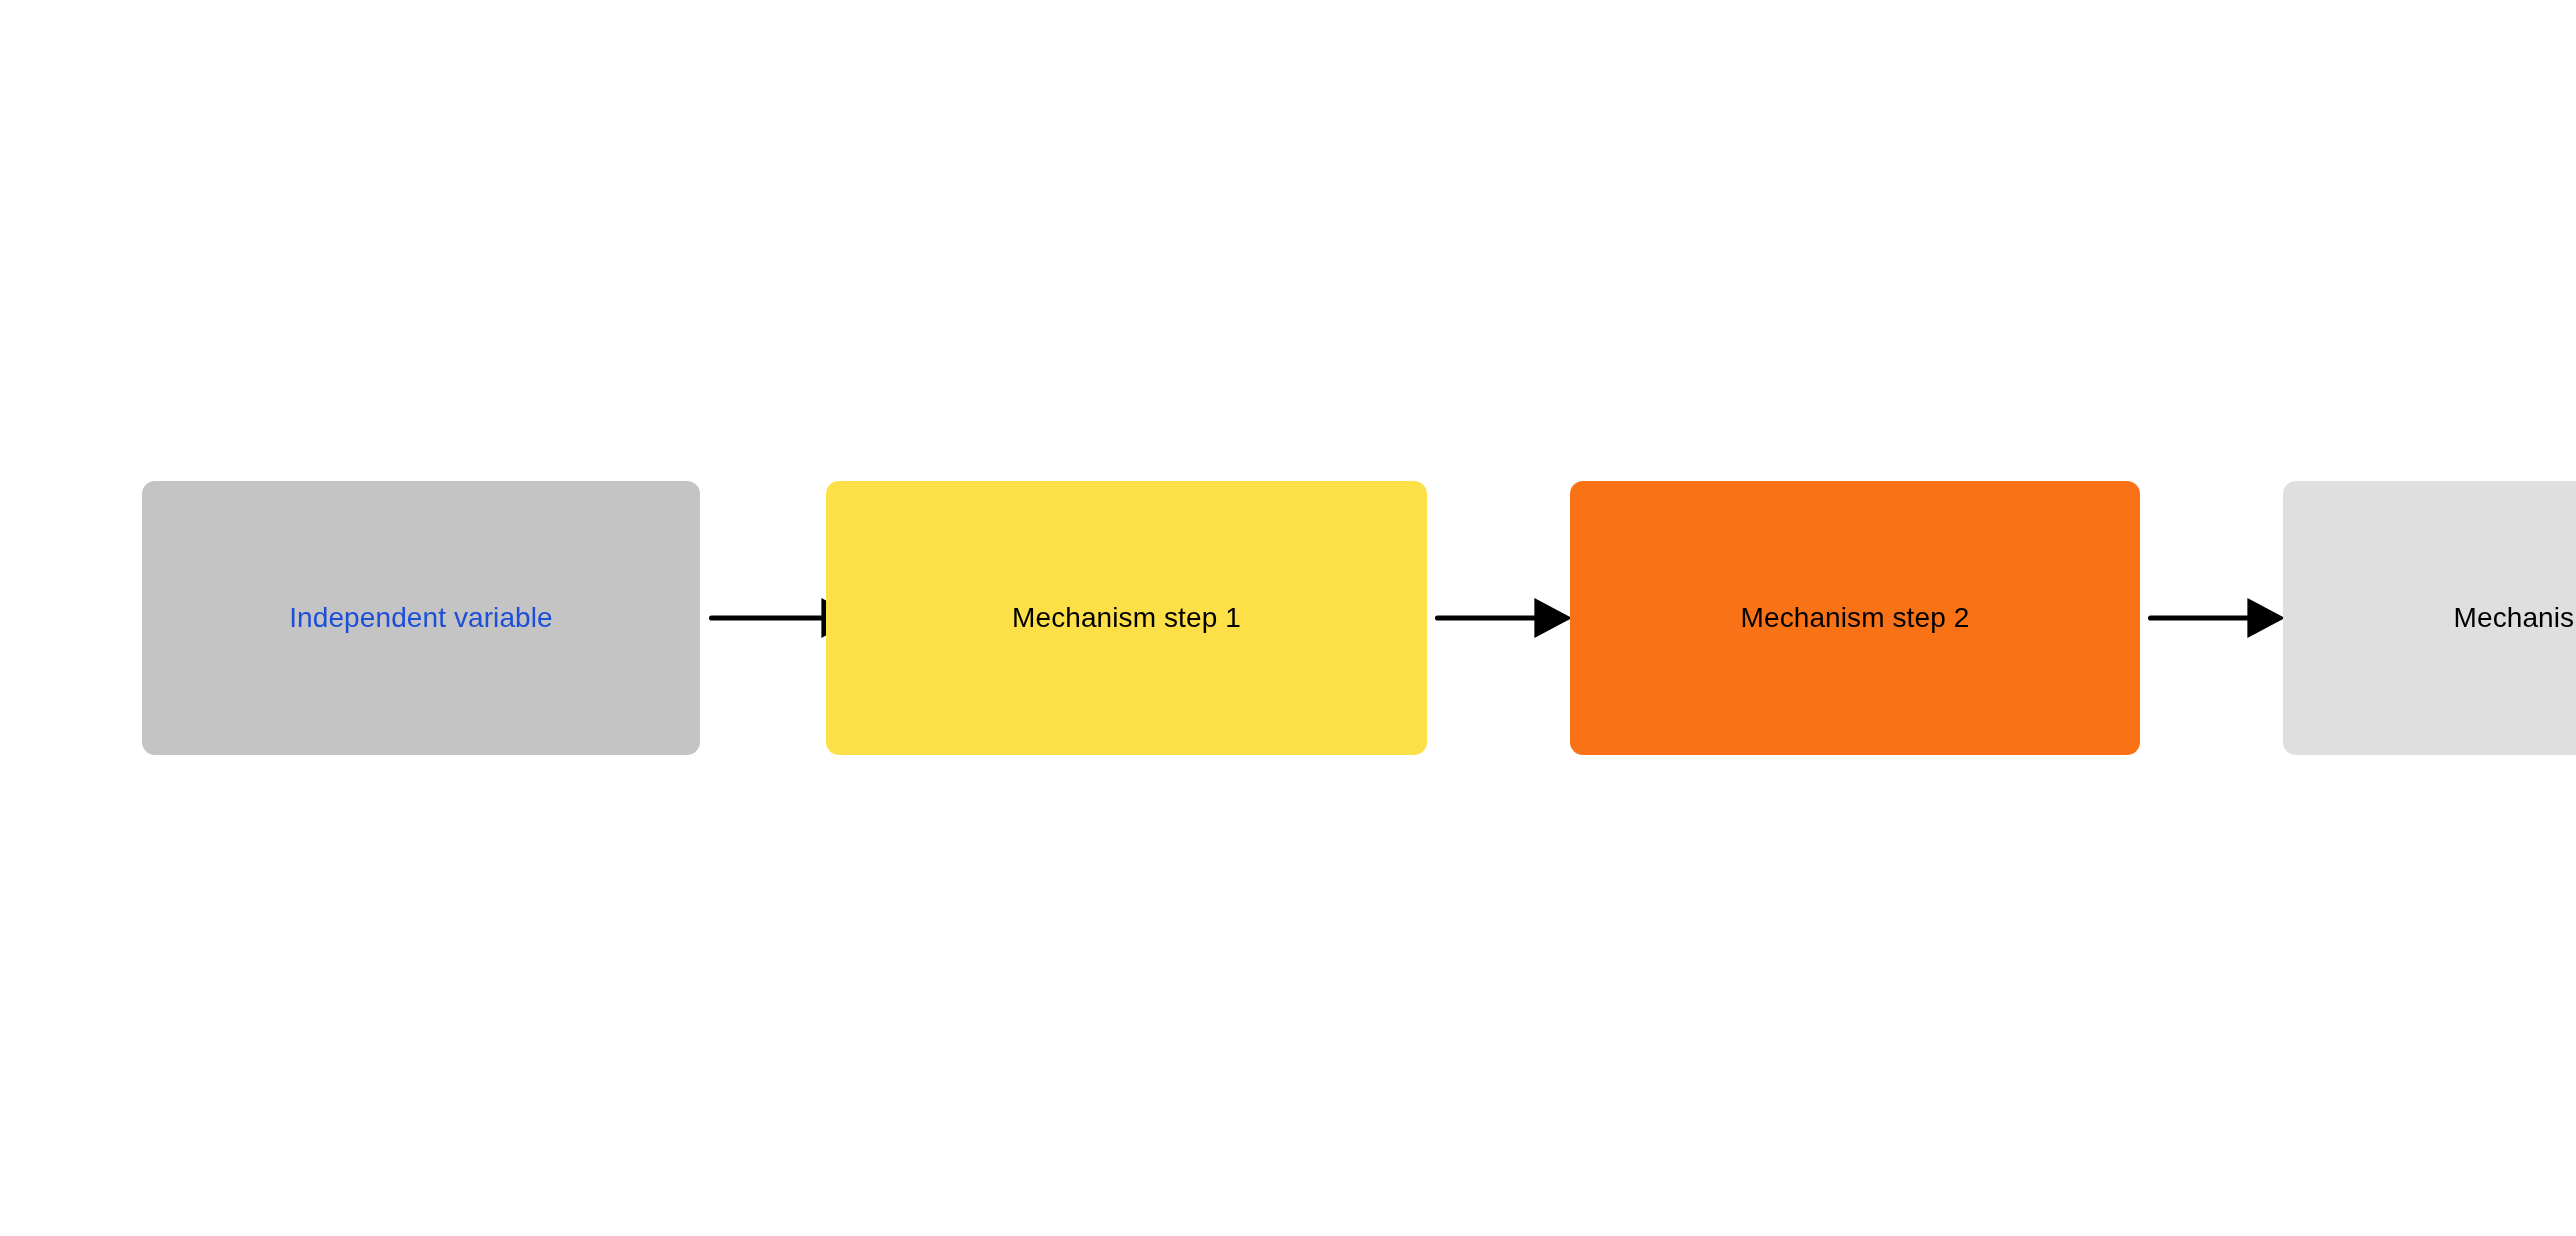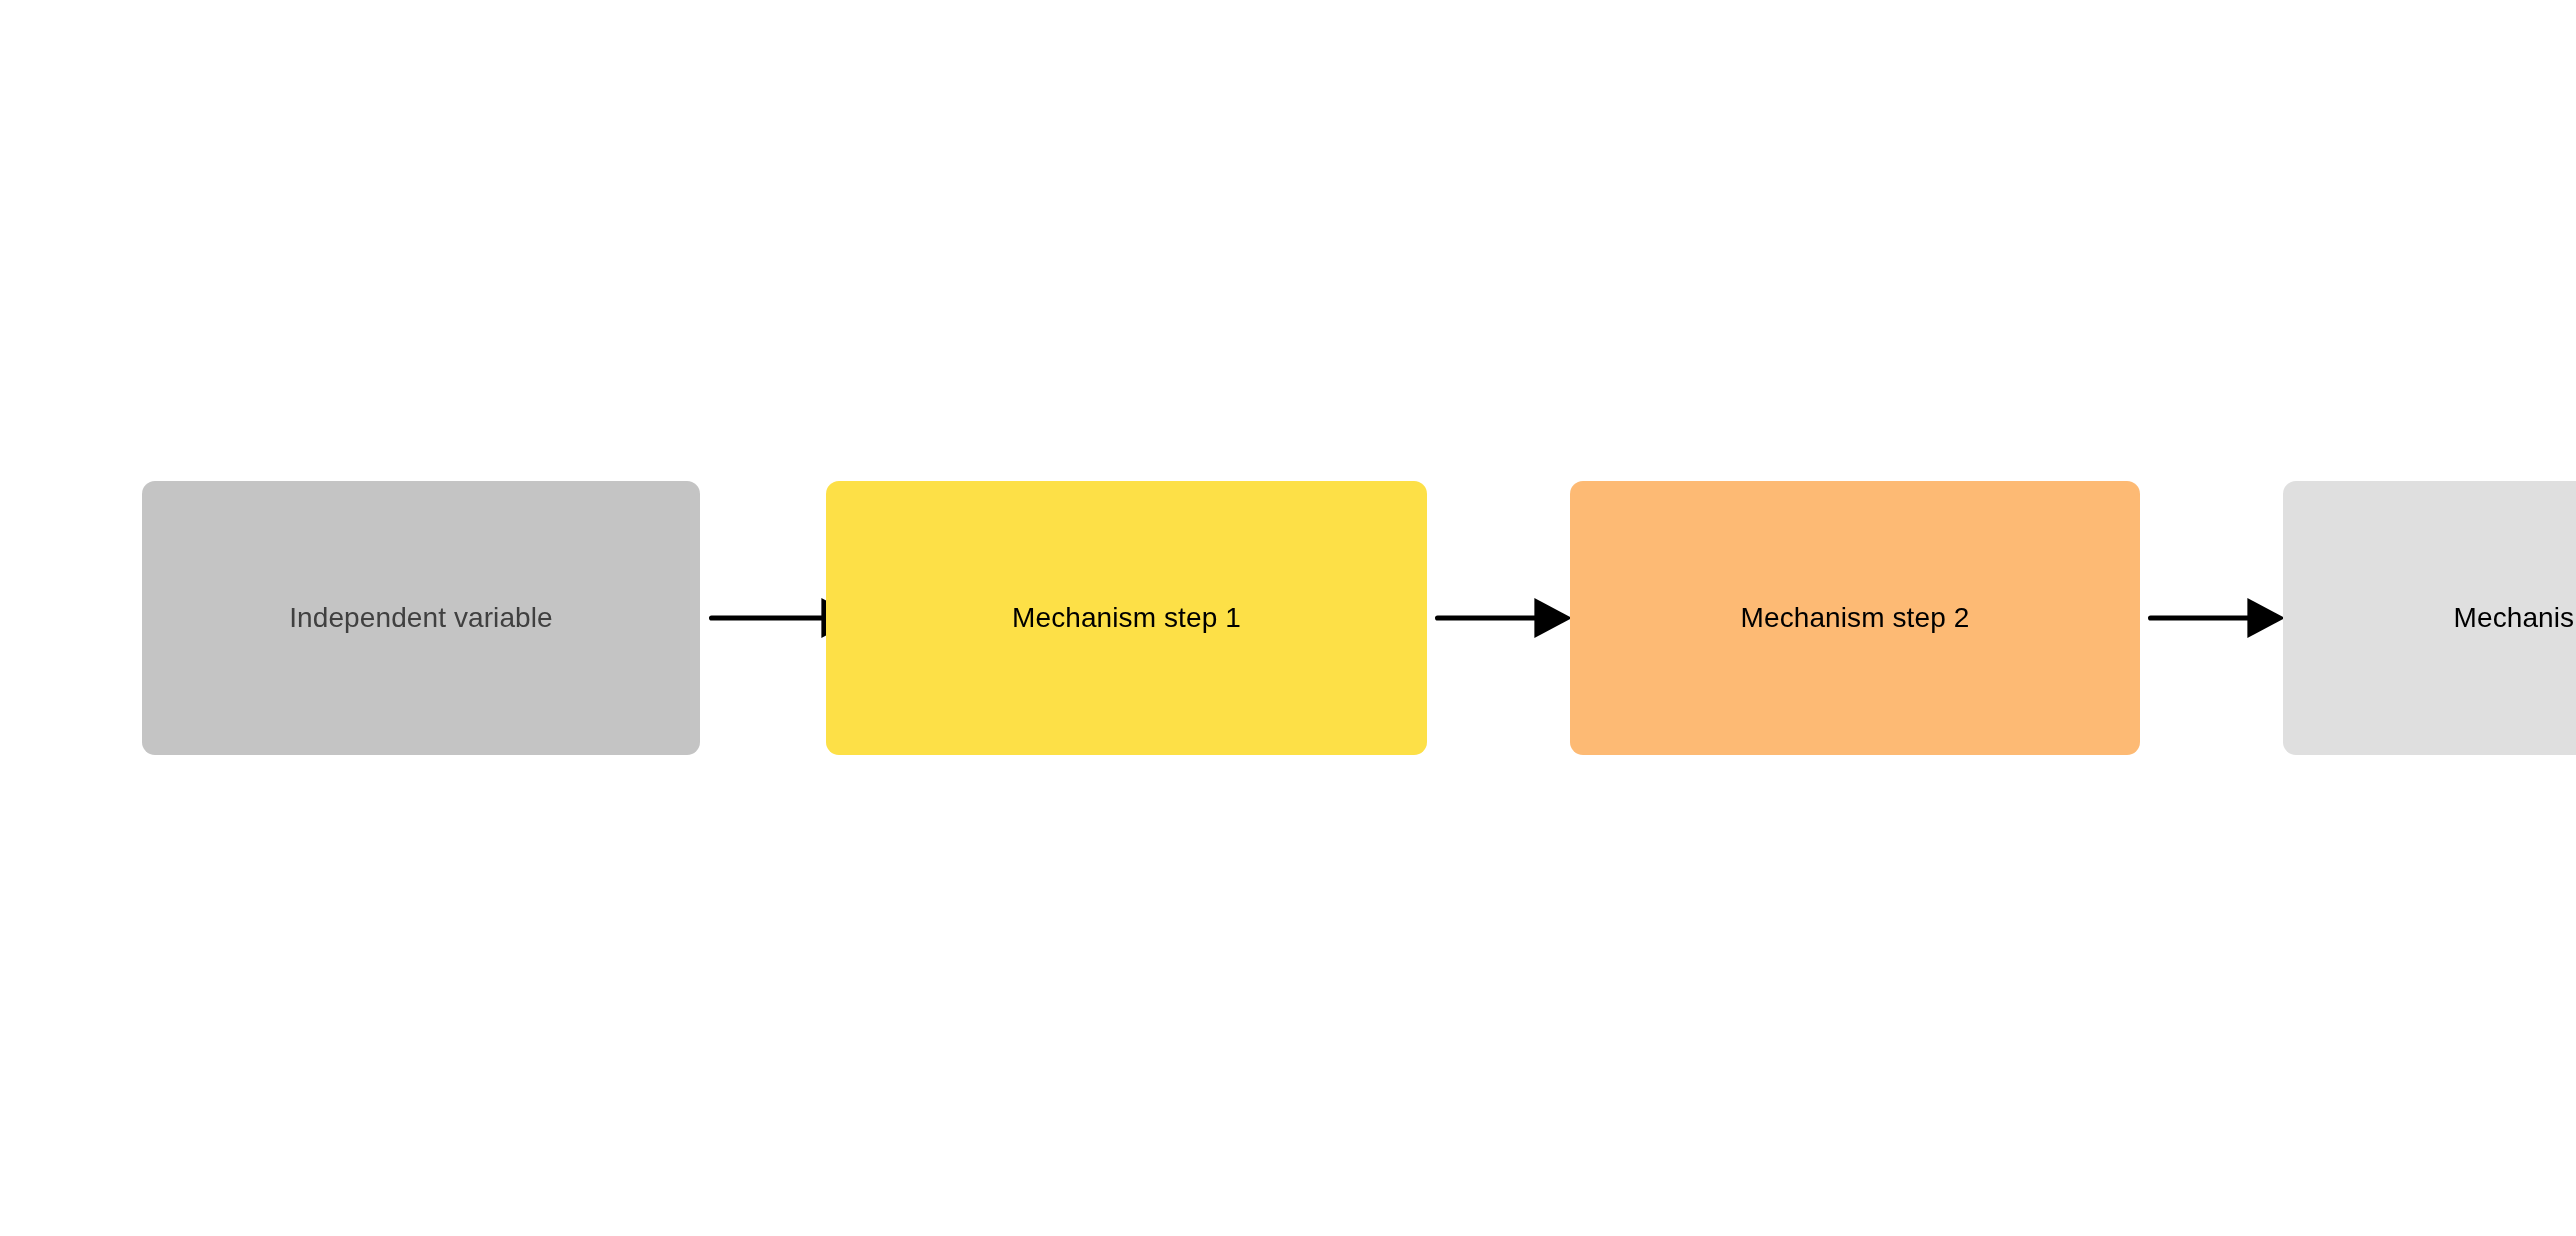--- a/index.html
+++ b/index.html
@@ -70,42 +70,42 @@
   .conn-3 { left: 2149px; width: 136px; }
 </style>
 </head>
 <body style="background: rgb(255, 255, 255);">
 
 <div id="diagram-canvas">
 
   <div class="flow-row">
 
     <div class="node-box node-1" style="background:#c4c4c4;">
-      <span class="node-label" style="color: #404040;">Independent variable</span>
+      <span class="node-label" style="color: #1d4ed8;">Independent variable</span>
     </div>
 
     <div class="connector conn-1">
       <svg viewBox="0 0 289 82" preserveAspectRatio="none">
         <line x1="3" y1="41" x2="222" y2="41" stroke="#000000" stroke-width="10" stroke-linecap="round"></line>
         <polygon points="216,2 289,41 216,80" fill="#000000"></polygon>
       </svg>
     </div>
 
     <div class="node-box node-2" style="background:#fde047;">
       <span class="node-label" style="color: rgb(0, 0, 0);">Mechanism step 1</span>
     </div>
 
     <div class="connector conn-2">
       <svg viewBox="0 0 264 82" preserveAspectRatio="none">
         <line x1="3" y1="41" x2="197" y2="41" stroke="#000000" stroke-width="10" stroke-linecap="round"></line>
         <polygon points="191,2 264,41 191,80" fill="#000000"></polygon>
       </svg>
     </div>
 
-    <div class="node-box node-3" style="background:#fdba74;">
+    <div class="node-box node-3" style="background:#f97316;">
       <span class="node-label" style="color: rgb(0, 0, 0);">Mechanism step 2</span>
     </div>
 
     <div class="connector conn-3">
       <svg viewBox="0 0 264 82" preserveAspectRatio="none">
         <line x1="3" y1="41" x2="197" y2="41" stroke="#000000" stroke-width="10" stroke-linecap="round"></line>
         <polygon points="191,2 264,41 191,80" fill="#000000"></polygon>
       </svg>
     </div>
 

